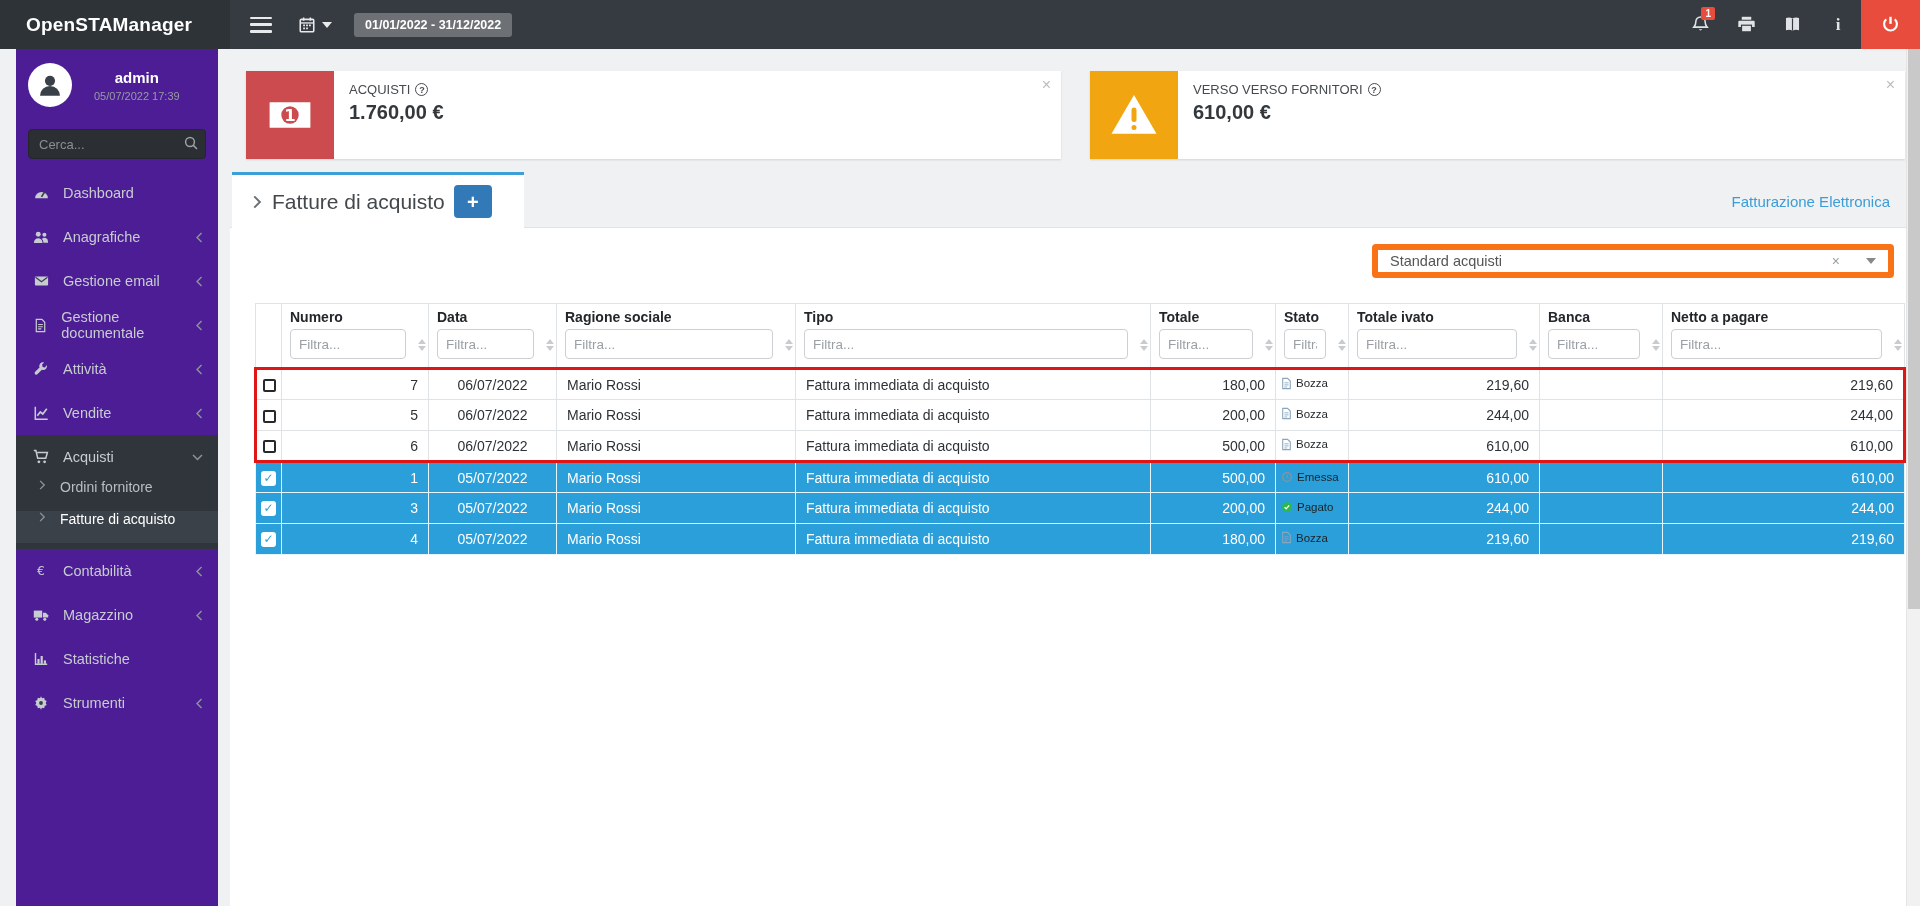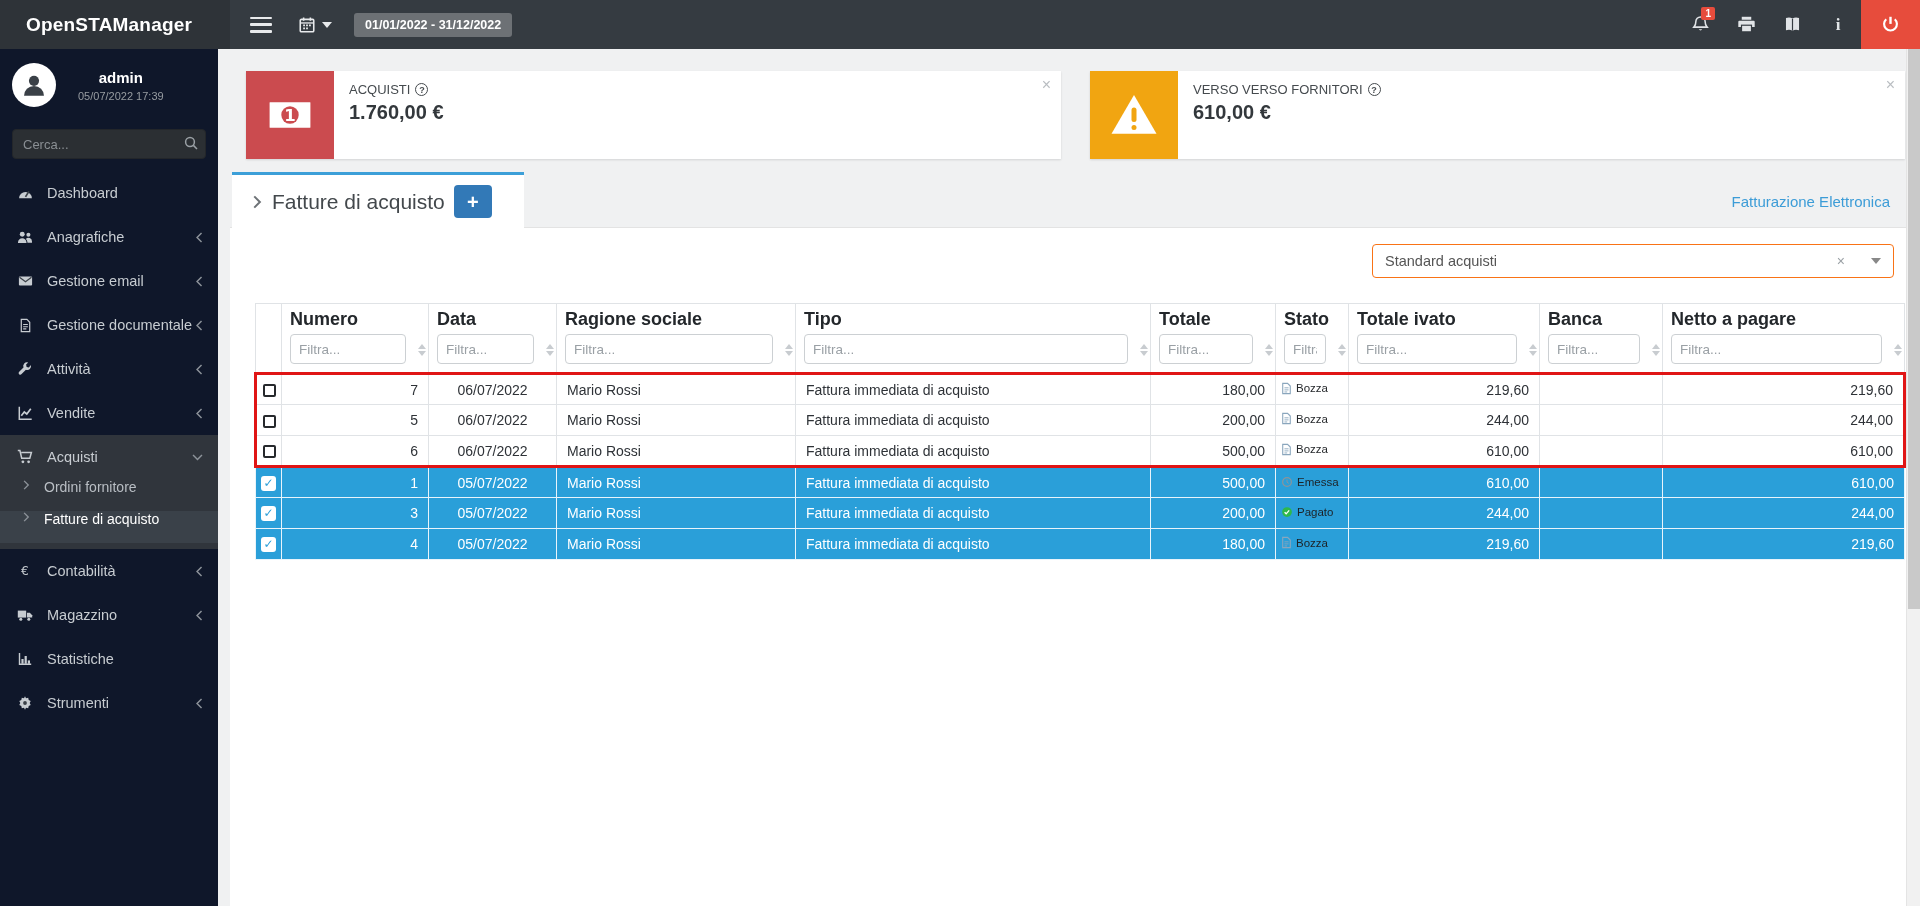--- a/index.html
+++ b/index.html
@@ -14,21 +14,21 @@
   .topbar-cal { margin-left:26px; display:flex; align-items:center; gap:6px; color:#e8eaec; cursor:pointer; }
   .caret-down { width:0; height:0; border-left:5px solid transparent; border-right:5px solid transparent; border-top:6px solid #e8eaec; }
   .date-chip { margin-left:22px; background:#6d7175; color:#fff; font-weight:bold; font-size:12.5px; padding:5px 11px; border-radius:3px; cursor:pointer; }
   .topbar-right { margin-left:auto; display:flex; align-items:center; height:49px; }
   .tb-icon { width:46px; height:49px; display:flex; align-items:center; justify-content:center; color:#e1e4e7; position:relative; cursor:pointer; }
   .tb-badge { position:absolute; top:7px; right:8px; background:#e74c3c; color:#fff; font-size:10px; font-weight:bold; padding:1px 4px; border-radius:2px; line-height:11px; }
   .info-glyph { font-family:"Liberation Serif","DejaVu Serif",serif; font-weight:800; font-size:17px; }
   .power-btn { width:59px; height:49px; background:#e74c3c; display:flex; align-items:center; justify-content:center; color:#fff; cursor:pointer; }
 
   
-  .sidebar { position:absolute; top:49px; left:0; width:218px; height:857px; background:#0f172a; color:#c7ccd1; }
+  .sidebar { position:absolute; top:49px; left:16px; width:202px; height:857px; background:#4c1d95; color:#c7ccd1; }
   .user-panel { display:flex; align-items:center; padding:14px 12px 10px 12px; }
   .avatar { width:44px; height:44px; border-radius:50%; background:#fff; display:flex; align-items:center; justify-content:center; color:#3a4047; flex:0 0 44px; }
   .user-meta { margin-left:22px; }
   .user-name { color:#fff; font-size:15px; font-weight:bold; text-align:center; }
   .user-date { color:#979ca1; font-size:11px; margin-top:4px; }
   .search-wrap { margin:12px 12px 12px 12px; position:relative; }
   .search-wrap input { width:100%; height:30px; background:#2b2f33; border:1px solid #23262a; border-radius:4px; color:#cfd3d7; padding:0 30px 0 10px; font-size:13px; outline:none; font-family:inherit; }
   .search-wrap input::placeholder { color:#8a8f94; }
   .search-btn { position:absolute; right:7px; top:6px; color:#9aa0a5; cursor:pointer; }
   .nav-item { height:44px; display:flex; align-items:center; padding:0 14px; font-size:14.5px; cursor:pointer; }
@@ -56,29 +56,29 @@
 
   .tabstrip { margin-top:13px; height:56px; position:relative; border-bottom:1px solid #e3e3e3; padding-left:2px; display:flex; }
   .tab-active { width:292px; height:56px; background:#fff; border-top:3px solid #3c9fd8; display:flex; align-items:center; padding-left:18px; gap:9px; }
   .tab-chev { color:#6d7276; display:flex; }
   .tab-title { font-size:21px; color:#43484c; }
   .add-btn { width:38px; height:33px; background:#3279b7; border:none; border-radius:4px; color:#fff; font-size:20px; font-weight:bold; cursor:pointer; line-height:20px; }
   .right-link { position:absolute; right:30px; bottom:17px; color:#3c9cd7; font-size:15px; text-decoration:none; cursor:pointer; }
 
   .card { background:#fff; height:678px; padding:16px 14px 0 24px; }
   .select-row { display:flex; justify-content:flex-end; padding-right:12px; }
-  .select2 { width:522px; height:34px; border:1px solid #f97316; border-radius:4px; display:flex; align-items:center; padding:0 12px; color:#555; font-size:14.5px; cursor:pointer; background:#fff; }
+  .select2 { width:522px; height:34px; border:6px solid #f97316; border-radius:4px; display:flex; align-items:center; padding:0 12px; color:#555; font-size:14.5px; cursor:pointer; background:#fff; }
   .select2 .sel-clear { margin-left:auto; color:#9aa0a5; font-size:14px; padding:0 4px; cursor:pointer; }
   .select2 .sel-caret { margin-left:22px; width:0; height:0; border-left:5px solid transparent; border-right:5px solid transparent; border-top:6px solid #888; }
 
   
   table { border-collapse:collapse; table-layout:fixed; width:1649px; margin-top:25px; font-size:14px; color:#2e3237; }
   th, td { border:1px solid #e0e3e6; overflow:hidden; white-space:nowrap; }
   thead th { vertical-align:top; text-align:left; padding:5px 8px 8px 8px; position:relative; background:#fff; }
-  .col-label { font-weight:bold; font-size:18px; color:#23272b; }
+  .col-label { font-weight:bold; font-size:14px; color:#23272b; }
   .filter-wrap { margin-top:4px; }
   .filter-wrap input { width:calc(100% - 14px); height:30px; border:1px solid #ccd0d3; border-radius:4px; padding:0 8px; font-size:13.5px; color:#555; outline:none; font-family:inherit; }
   .filter-wrap input::placeholder { color:#9aa0a5; }
   .sort { position:absolute; right:2px; bottom:16px; display:flex; flex-direction:column; gap:2px; cursor:pointer; }
   .sort i { width:0; height:0; border-left:4px solid transparent; border-right:4px solid transparent; }
   .sort .up { border-bottom:5px solid #c8ccd0; }
   .sort .dn { border-top:5px solid #c8ccd0; }
   tbody td { height:31px; padding:0 10px; }
   tbody tr { cursor:pointer; }
   td.al-r { text-align:right; }

